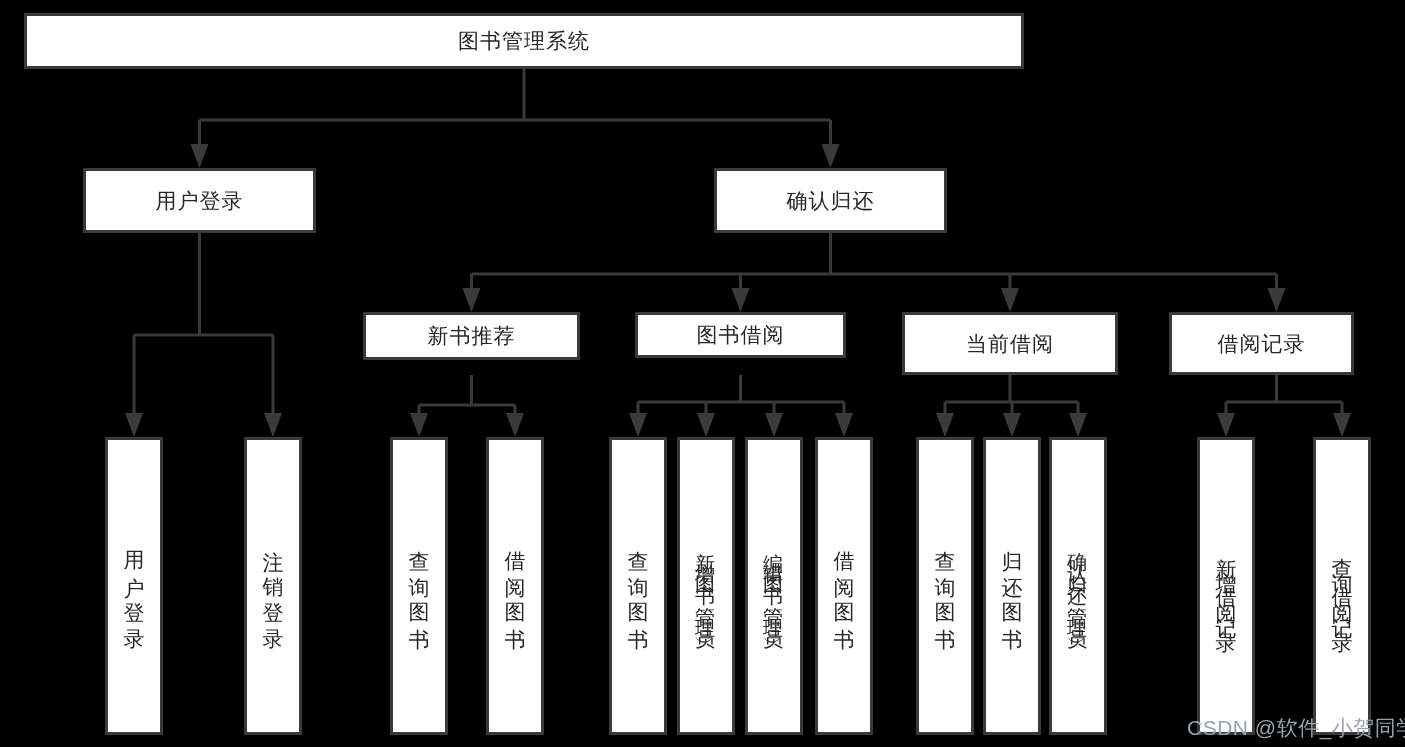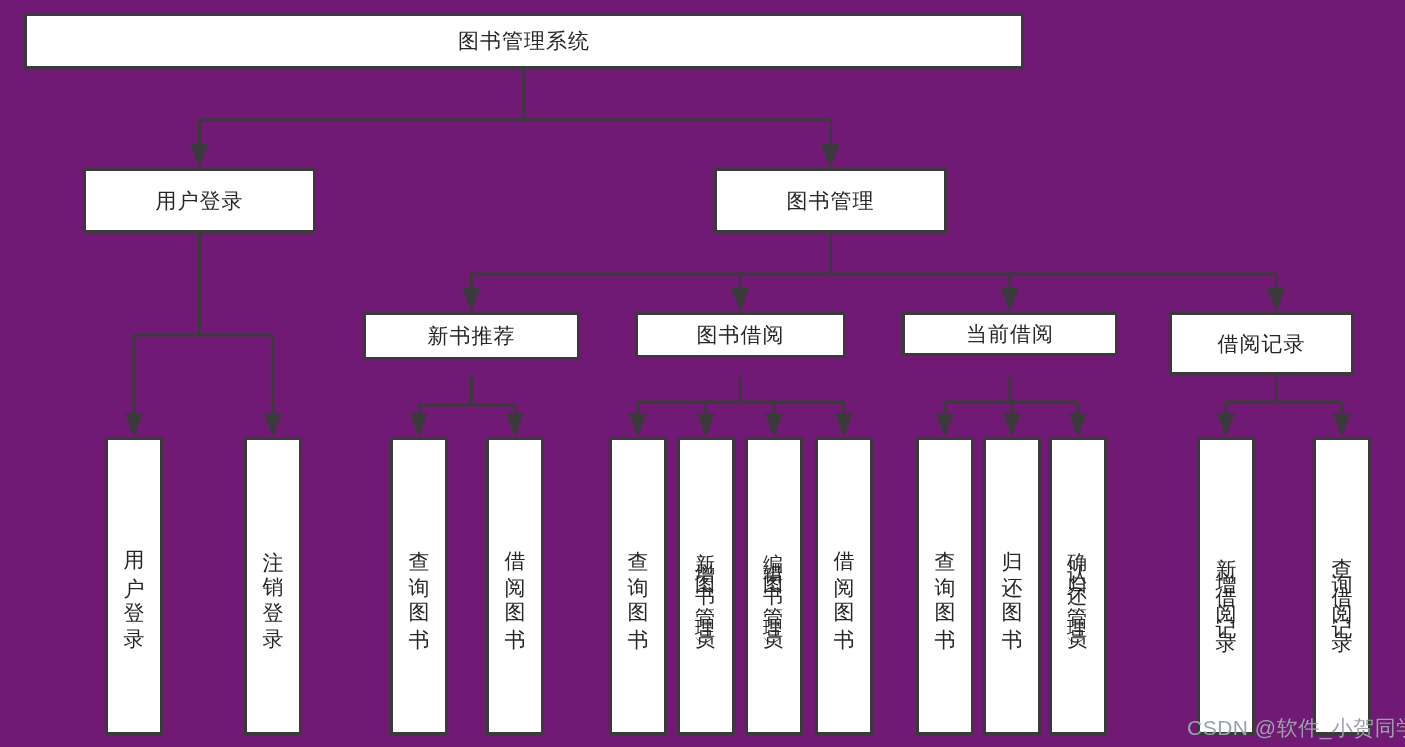--- a/index.html
+++ b/index.html
@@ -1,20 +1,20 @@
 <!DOCTYPE html>
 <html><head>
 <meta charset="utf-8">
 <style>
   html, body { margin: 0; padding: 0; background: #ffffff; }
   .canvas {
     position: relative;
     width: 1405px;
     height: 747px;
-    background: #701a75;
+    background: #000000;
     overflow: hidden;
     font-family: "Liberation Sans", "DejaVu Sans", sans-serif;
   }
   .connectors {
     position: absolute;
     left: 0; top: 0;
     width: 1405px; height: 747px;
   }
   .cline { fill: none; stroke: #3a3a3a; stroke-width: 3; }
   .chead { fill: #3a3a3a; stroke: none; }
@@ -100,30 +100,30 @@
   </svg>
 
   <div class="node" style="left:24px;top:13px;width:1000px;height:56px;">
     <span>图书管理系统</span>
   </div>
 
   <div class="node" style="left:83px;top:168px;width:233px;height:65px;">
     <span>用户登录</span>
   </div>
   <div class="node" style="left:714px;top:168px;width:233px;height:65px;">
-    <span>图书管理</span>
+    <span>确认归还</span>
   </div>
 
   <div class="node" style="left:363px;top:312px;width:217px;height:48px;">
     <span>新书推荐</span>
   </div>
   <div class="node" style="left:635px;top:312px;width:211px;height:46px;">
     <span>图书借阅</span>
   </div>
-  <div class="node" style="left:902px;top:312px;width:216px;height:44px;">
+  <div class="node" style="left:902px;top:312px;width:216px;height:63px;">
     <span>当前借阅</span>
   </div>
   <div class="node" style="left:1169px;top:312px;width:185px;height:63px;">
     <span>借阅记录</span>
   </div>
 
   <div class="node leaf" style="left:105px;">
     <span class="vtext len4">用户登录</span>
   </div>
   <div class="node leaf" style="left:244px;">

